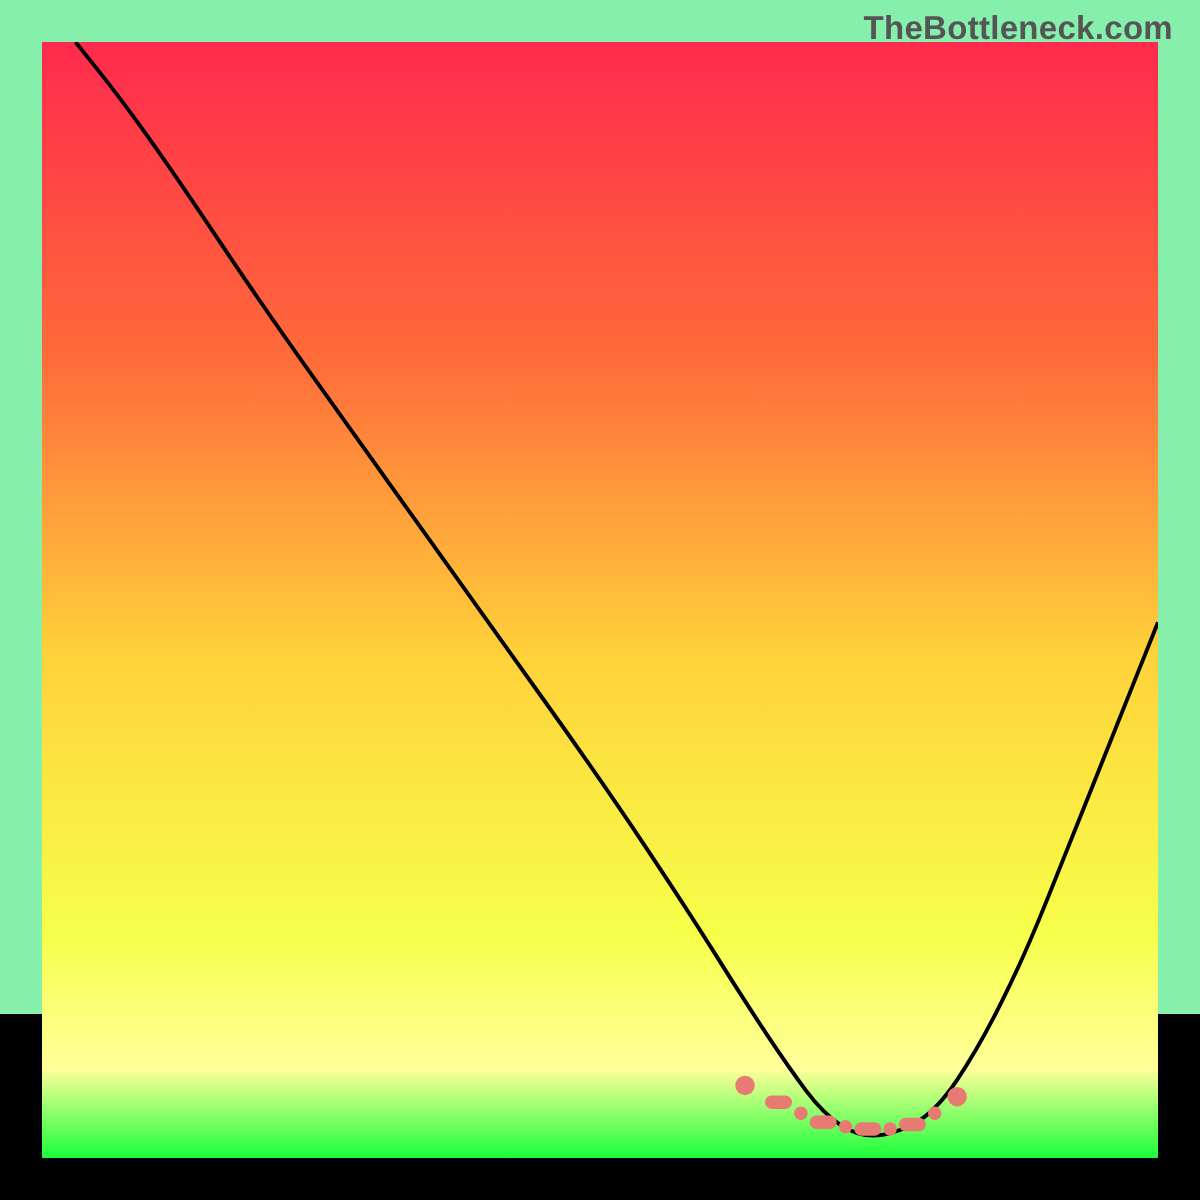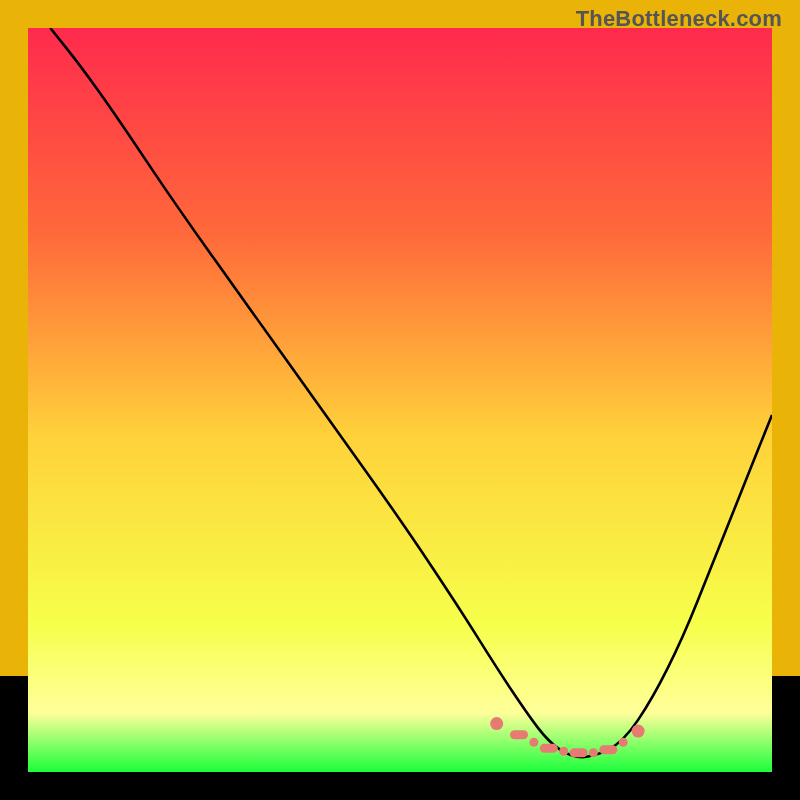--- a/index.html
+++ b/index.html
@@ -1,21 +1,21 @@
 <!DOCTYPE html>
 <html><head>
 <meta charset="utf-8">
 <style>
   * { margin: 0; padding: 0; box-sizing: border-box; }
   html, body { width: 800px; height: 800px; overflow: hidden; background: #000; }
   .frame {
     position: relative;
     width: 800px;
     height: 676px;
-    background: #eab308;
+    background: #86efac;
   }
   .watermark {
     position: absolute;
     top: 6px;
     right: 18px;
     font-family: Arial, Helvetica, sans-serif;
     font-size: 22px;
     font-weight: 600;
     color: #555;
     letter-spacing: 0.2px;

